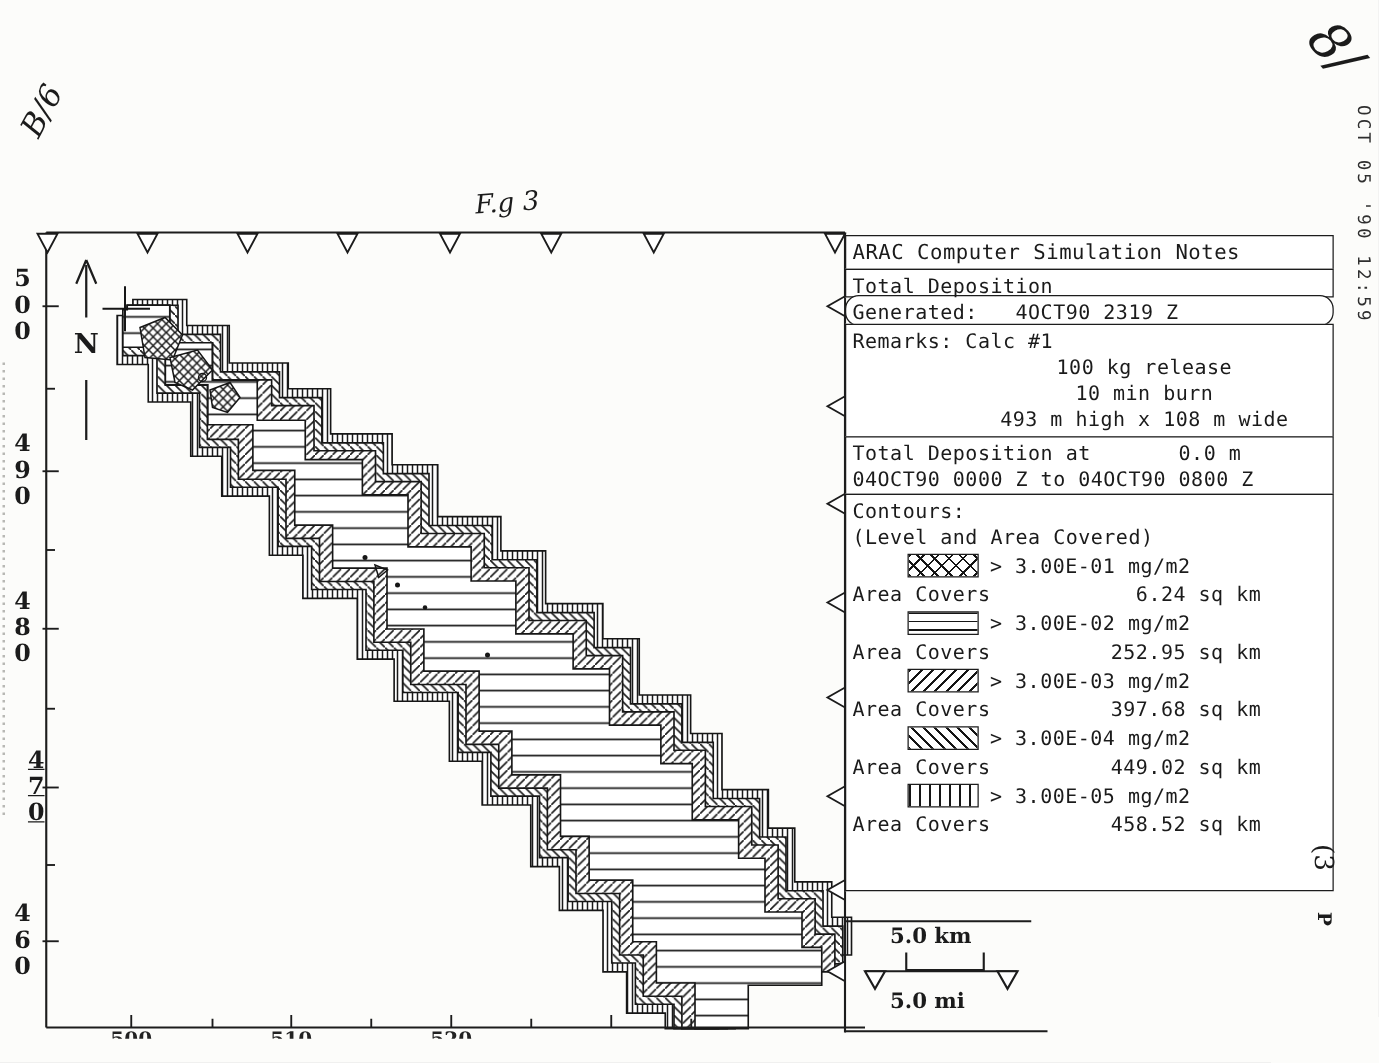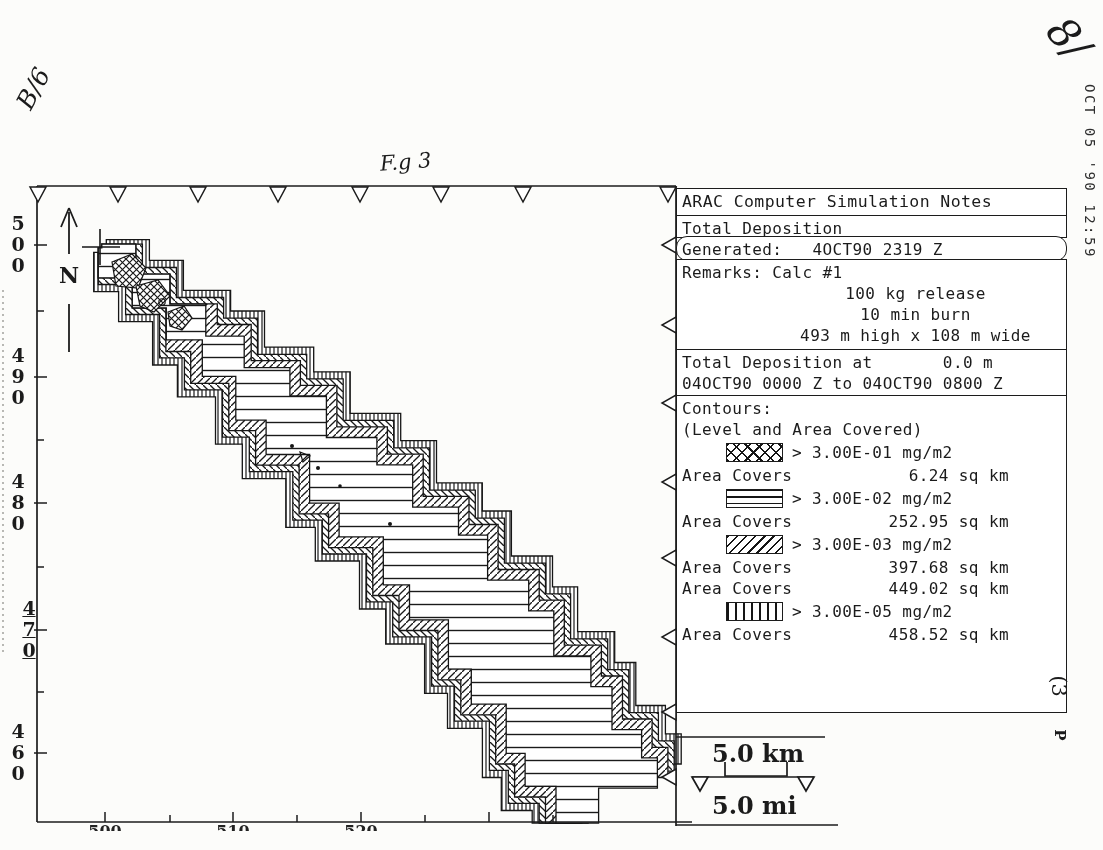--- a/index.html
+++ b/index.html
@@ -25,21 +25,21 @@
   .entry-area{display:flex;height:21px;}
   .entry-area .aval{margin-left:auto;margin-right:52px;}
   .swatch{box-sizing:border-box;width:57px;height:19px;border:1.5px solid #1c1c1c;
         margin:1px 9px 1px 0;flex:none;}
   .sw-cross{background:repeating-linear-gradient(45deg,#151515 0 1.5px,transparent 1.5px 8px),
             repeating-linear-gradient(135deg,#151515 0 1.5px,transparent 1.5px 8px),#fff;}
   .sw-horiz{background:repeating-linear-gradient(180deg,#151515 0 1.5px,transparent 1.5px 6.5px),#fff;}
   .sw-fwd  {background:repeating-linear-gradient(135deg,#151515 0 1.6px,transparent 1.6px 6.5px),#fff;}
   .sw-back {background:repeating-linear-gradient(45deg,#151515 0 1.6px,transparent 1.6px 6.5px),#fff;}
   .sw-vert {background:repeating-linear-gradient(90deg,#151515 0 1.6px,transparent 1.6px 8px),#fff;}
-  .scale-label{position:absolute;font-family:"DejaVu Serif",serif;font-weight:bold;font-size:24px;}
+  .scale-label{position:absolute;font-family:"DejaVu Serif",serif;font-weight:bold;font-size:17px;}
   .hand{position:absolute;font-family:"DejaVu Serif",serif;}
   #fax-stamp{position:absolute;left:1098px;top:84px;transform:rotate(90deg);
         transform-origin:0 0;font-size:14px;letter-spacing:2.5px;color:#2e2e2e;white-space:pre;}
 </style>
 </head>
 <body>
 
 <div id="page">
 
   <svg id="plot-svg" width="1103" height="850">
@@ -214,20 +214,24 @@
 
       <div class="entry-level">
         <span class="swatch sw-fwd"></span>
         <span>&gt; 3.00E-03 mg/m2</span>
       </div>
       <div class="entry-area">
         <span>Area Covers</span>
         <span class="aval">397.68 sq km</span>
       </div>
 
+      <div class="entry-level">
+        <span class="swatch sw-back"></span>
+        <span>&gt; 3.00E-04 mg/m2</span>
+      </div>
       <div class="entry-area">
         <span>Area Covers</span>
         <span class="aval">449.02 sq km</span>
       </div>
 
       <div class="entry-level">
         <span class="swatch sw-vert"></span>
         <span>&gt; 3.00E-05 mg/m2</span>
       </div>
       <div class="entry-area">

